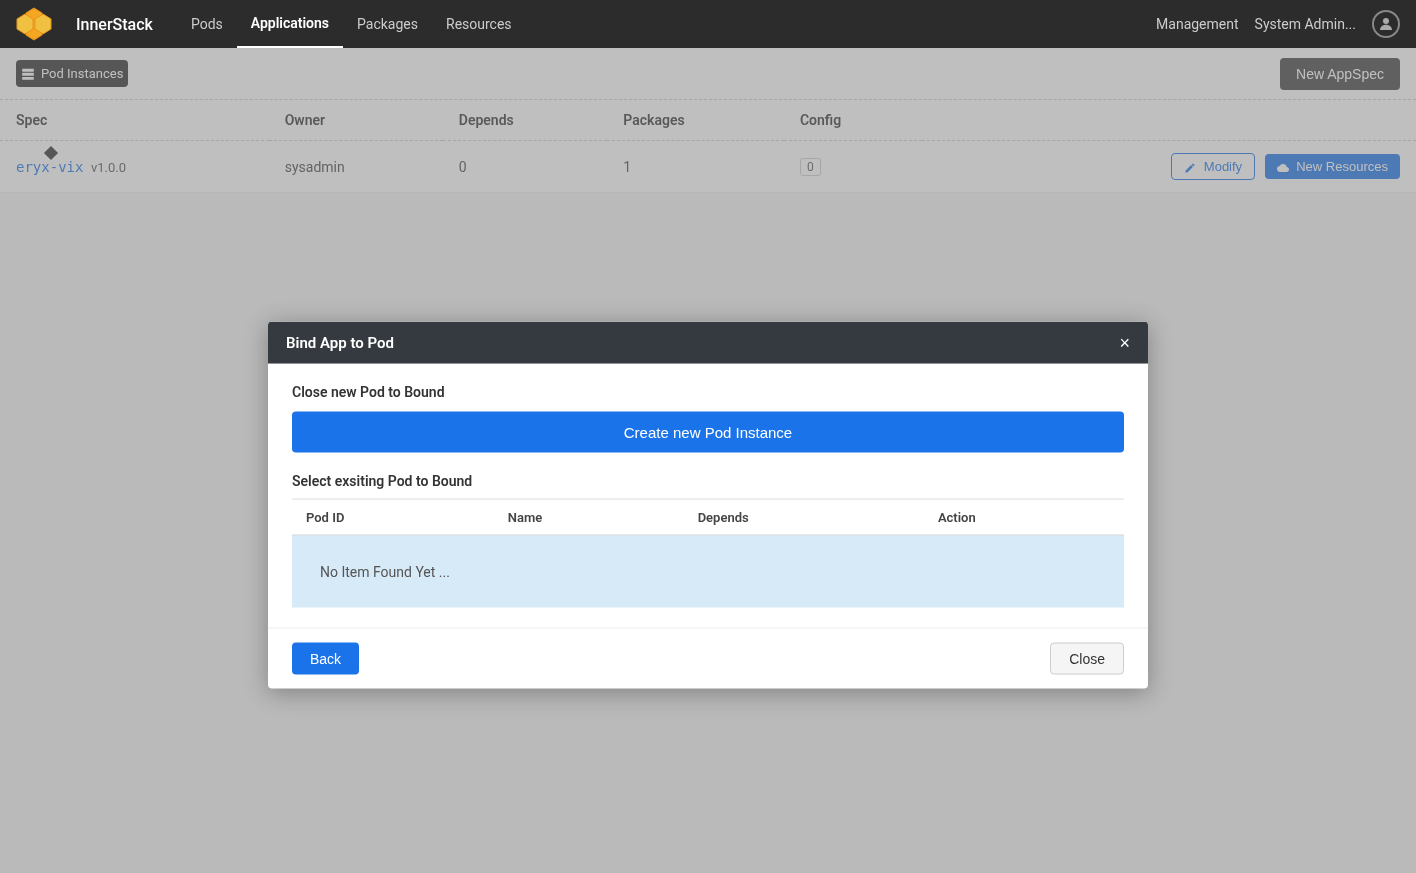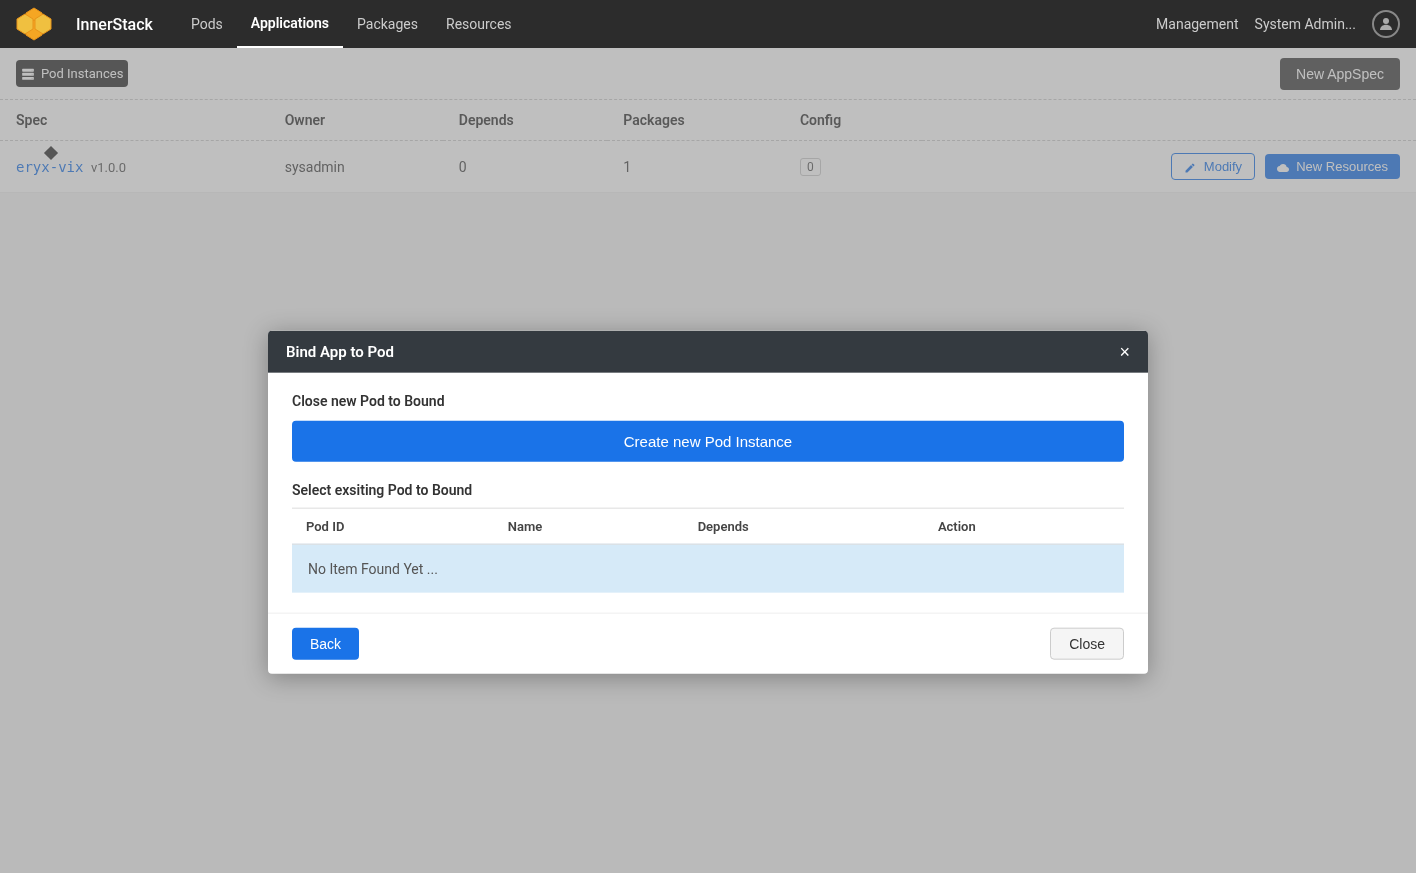--- a/index.html
+++ b/index.html
@@ -251,21 +251,21 @@
       border-bottom: 1px solid #ddd;
     }
     .pod-table td {
       padding: 10px 14px;
       font-size: 13px;
       color: #555;
     }
     .no-item-row td {
       background: #d6eaf8;
       color: #555;
-      padding: 16px;
+      padding: 28px;
       font-size: 14px;
     }
 
     .modal-footer {
       display: flex;
       justify-content: space-between;
       padding: 14px 24px;
       border-top: 1px solid #eee;
     }
     .btn-back {

